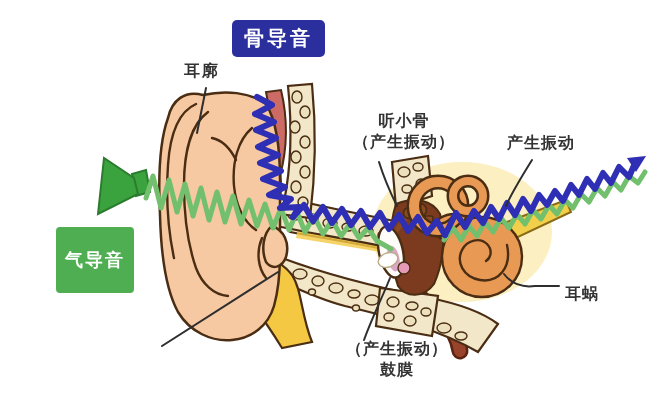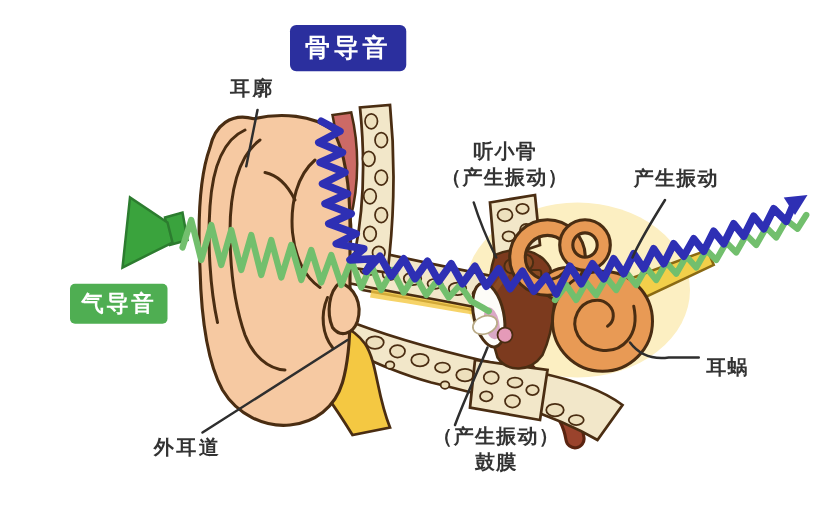--- a/index.html
+++ b/index.html
@@ -19,21 +19,21 @@
   .badge{
     position:absolute;color:var(--badge-text,#ffffff);
     font-weight:bold;white-space:nowrap;
   }
   .badge.bone{
     left:232px;top:20px;background:var(--bone-badge-bg,#2b2f9e);
     font-size:20px;letter-spacing:3px;padding:5px 12px;border-radius:5px;
   }
   .badge.air{
     left:56px;top:227px;background:var(--air-badge-bg,#4fae52);
-    font-size:18px;letter-spacing:2px;padding:4px 9px;border-radius:4px;
+    font-size:18px;letter-spacing:2px;padding:21px 9px;border-radius:4px;
   }
   .skin-f{fill:var(--skin,#f6c9a2);stroke:var(--outline,#4a2d12);stroke-width:2.5;}
   .fold{fill:none;stroke:var(--outline,#4a2d12);stroke-width:2.4;stroke-linecap:round;}
   .bone-f{fill:var(--bone,#f2e7c9);stroke:var(--outline,#4a2d12);stroke-width:2.2;}
   .pebble{fill:var(--pebble,#ede0bd);stroke:var(--outline,#4a2d12);stroke-width:1.4;}
   .cart-f{fill:var(--cartilage,#f4c842);stroke:var(--outline,#4a2d12);stroke-width:2.2;}
   .muscle-f{fill:var(--muscle,#cc6a66);stroke:var(--outline,#4a2d12);stroke-width:2;}
   .blob-f{fill:var(--device-blue,#2a2ec0);stroke:#1b1e7a;stroke-width:1.5;}
   .maroon-f{fill:var(--middle-ear,#7c3a1e);stroke:var(--outline,#4a2d12);stroke-width:2;}
   .ossicle-f{fill:var(--ossicle,#8a4a22);stroke:var(--outline,#4a2d12);stroke-width:1.6;}
@@ -232,20 +232,19 @@
 
   <div class="lbl center" style="left:328px;top:111px;width:104px;letter-spacing:1px">
     <div>听小骨</div>
     <div>（产生振动）</div>
   </div>
 
   <div class="lbl" style="left:507px;top:133px;letter-spacing:1px">产生振动</div>
 
   <div class="lbl" style="left:565px;top:284px;letter-spacing:1px">耳蜗</div>
 
-  <div class="lbl" style="left:123px;top:348px">外耳道</div>
 
   <div class="lbl center" style="left:314px;top:339px;width:118px;letter-spacing:1px">
     <div>（产生振动）</div>
     <div>鼓膜</div>
   </div>
 
 </div>
 
 </body></html>

